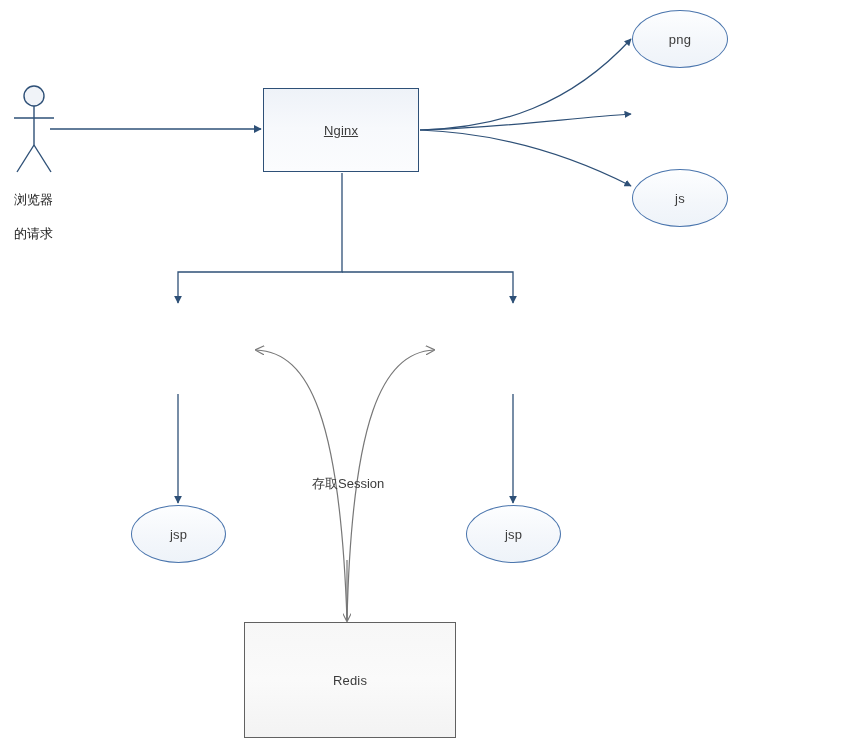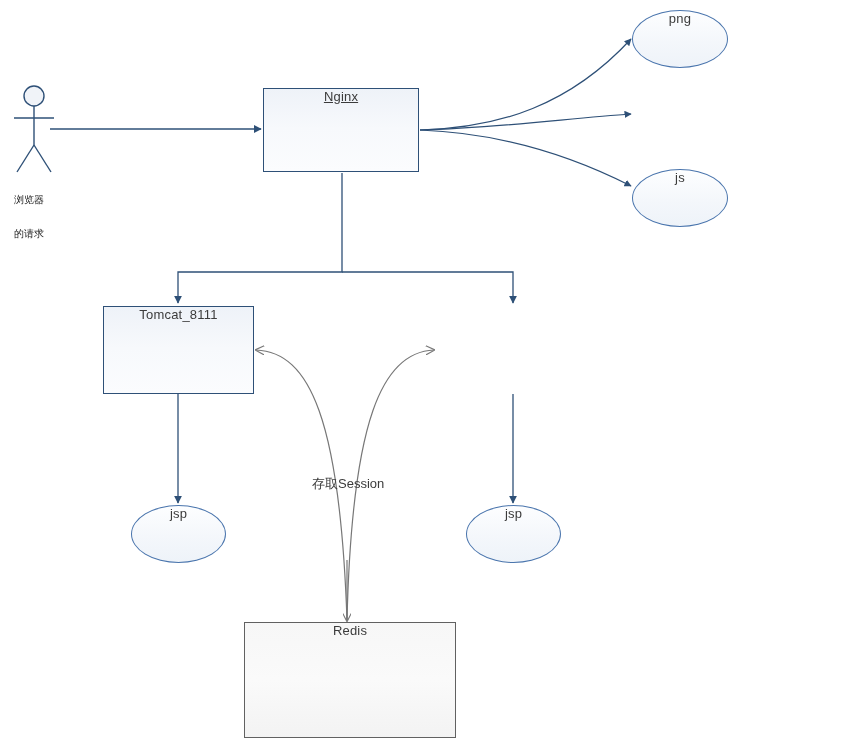--- a/index.html
+++ b/index.html
@@ -20,21 +20,21 @@
     left: 0;
     top: 0;
     width: 844px;
     height: 752px;
     pointer-events: none;
   }
   .node {
     position: absolute;
     box-sizing: border-box;
     display: flex;
-    align-items: flex-start;
+    align-items: center;
     justify-content: center;
     text-align: center;
     color: #3b3b3b;
     font-size: 13px;
     letter-spacing: .2px;
   }
   
   .box-blue {
     border: 1.4px solid #2e5077;
     background: linear-gradient(180deg, #eef2f8 0%, #f7f9fc 48%, #fbfcfe 100%);
@@ -45,21 +45,21 @@
     background: linear-gradient(180deg, #f7f7f7 0%, #fafafa 50%, #f3f3f3 100%);
   }
   
   .ellipse {
     border: 1.4px solid #4a75ad;
     border-radius: 50%;
     background: linear-gradient(180deg, #fdfeff 0%, #f4f7fb 55%, #eef3f9 100%);
   }
   .actor-label {
     position: absolute;
-    font-size: 10px;
+    font-size: 13px;
     color: #222222;
     line-height: 17px;
     text-align: center;
     white-space: pre-line;
   }
   .edge-label {
     position: absolute;
     font-size: 13px;
     color: #3b3b3b;
     background: transparent;
@@ -120,23 +120,20 @@
 
   <div class="node ellipse" style="left:632px; top:10px; width:96px; height:58px;">
     <span>png</span>
   </div>
 
 
   <div class="node ellipse" style="left:632px; top:169px; width:96px; height:58px;">
     <span>js</span>
   </div>
 
-  <div class="node box-blue" style="left:103px; top:306px; width:151px; height:88px;">
-    <span>Tomcat_8111</span>
-  </div>
 
 
   <div class="edge-label" style="left:312px; top:441px;margin-top:34px;">存取Session</div>
 
   <div class="node ellipse" style="left:131px; top:505px; width:95px; height:58px;">
     <span>jsp</span>
   </div>
 
   <div class="node ellipse" style="left:466px; top:505px; width:95px; height:58px;">
     <span>jsp</span>

